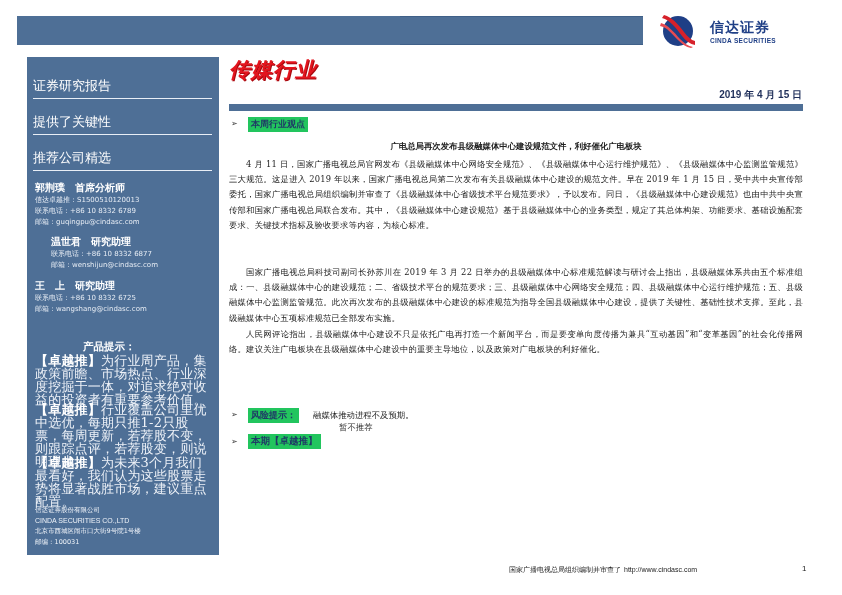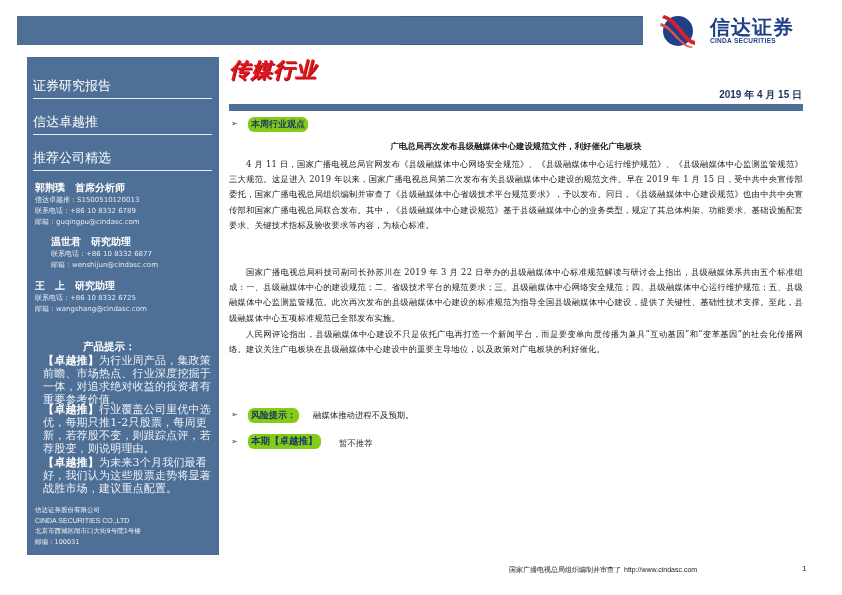--- a/index.html
+++ b/index.html
@@ -10,63 +10,63 @@
   .topbar {
     position:absolute; left:17px; top:16px; width:383px; height:29px;
     background:#4e6f96; border:1px solid #3d5c80; box-sizing:border-box;
   }
   .logo {
     position:absolute; left:660px; top:14px; width:160px; height:34px;
     display:flex; align-items:center;
   }
   .logo-mark { width:36px; height:34px; position:relative; }
   .logo-text { margin-left:14px; display:flex; flex-direction:column; }
-  .logo-cn { font-family:"DejaVu Sans", sans-serif; font-weight:bold; font-size:20px; color:#1f3f86; letter-spacing:1px; line-height:18px; }
+  .logo-cn { font-family:"DejaVu Sans", sans-serif; font-weight:bold; font-size:14px; color:#1f3f86; letter-spacing:1px; line-height:18px; }
   .logo-en { font-family:"Liberation Sans", sans-serif; font-weight:bold; font-size:6.5px; color:#1f3f86; letter-spacing:0.3px; margin-top:1px; }
 
   .sidebar {
     position:absolute; left:27px; top:57px; width:192px; height:498px;
     background:#4e6f96; color:#fff; box-sizing:border-box;
   }
   .nav-item {
     position:absolute; left:6px; width:179px; font-size:13px; color:#fff;
     border-bottom:1px solid #e8eef6; padding-bottom:3px;
   }
   .analyst { position:absolute; left:8px; font-size:7px; line-height:11px; color:#e6ecf4; }
   .analyst .name { font-family:"DejaVu Serif", serif; font-weight:bold; font-size:10px; color:#fff; }
   .analyst .role { margin-left:10px; }
   .tips-title { position:absolute; left:8px; top:283px; font-family:"DejaVu Serif", serif; font-weight:bold; font-size:10.5px; color:#fff;margin-left:48px; }
-  .tip { position:absolute; left:16px; width:176px; font-family:"DejaVu Serif", serif; font-size:11px; line-height:13px; color:#eef2f8; letter-spacing:0.2px; }
+  .tip { position:absolute; left:8px; width:176px; font-family:"DejaVu Serif", serif; font-size:13px; line-height:13px; color:#eef2f8; letter-spacing:0.2px; }
   .tip b { font-weight:bold; color:#fff; }
   .company { position:absolute; left:8px; top:448px; font-size:6.5px; line-height:10.5px; color:#eef2f8; }
 
   .industry-title {
     position:absolute; left:229px; top:56px; font-family:"DejaVu Serif", serif;
     font-style:italic; font-weight:bold; font-size:21px; color:#e4151e;
     letter-spacing:1px; text-shadow:1px 1px 0 #a80a10;
   }
   .date { position:absolute; right:40px; top:88px; font-family:"Liberation Sans", sans-serif; font-weight:bold; font-size:10px; color:#1f2f5a; }
   .main-rule { position:absolute; left:229px; top:104px; width:574px; height:7px; background:#4e6f96; }
 
   .bullet { position:absolute; left:231px; font-size:8px; color:#333; }
   .section-head {
     position:absolute; left:248px; font-family:"DejaVu Serif", serif; font-weight:bold;
-    font-size:9px; color:#1f3a66; background:#84cc16; padding:1px 3px;border-radius:6px;
+    font-size:9px; color:#1f3a66; background:#22c55e; padding:1px 3px;
   }
   .headline {
     position:absolute; left:229px; width:574px; top:141px; text-align:center;
     font-family:Liberation Mono, monospace; font-weight:bold; font-size:8.4px; color:#222;
   }
   .para {
     position:absolute; left:229px; width:574px; font-family:"DejaVu Serif", serif;
     font-size:8.3px; line-height:15.2px; color:#1a1a1a; text-align:justify;
     text-indent:17px; letter-spacing:0.25px;
   }
   .risk-text { position:absolute; left:313px; top:410px; font-family:"DejaVu Serif", serif; font-size:8.4px; color:#222; }
-  .recommend-text { position:absolute; left:339px; top:438px; font-family:"DejaVu Serif", serif; font-size:8.4px; color:#333; }
+  .recommend-text { position:absolute; left:339px; top:422px; font-family:"DejaVu Serif", serif; font-size:8.4px; color:#333; }
 
   .footer-note { position:absolute; left:509px; top:565px; font-family:"DejaVu Serif", serif; font-size:7px; color:#222; }
   .footer-note .url { font-family:"Liberation Sans", sans-serif; margin-left:3px; }
   .page-num { position:absolute; left:802px; top:564px; font-family:"Liberation Sans", sans-serif; font-size:8px; color:#222; }
 </style>
 </head>
 <body>
 
 <div class="topbar" data-name="header-bar" style="width:383px;"></div>
 
@@ -90,21 +90,21 @@
     </svg>
   </div>
   <div class="logo-text">
     <span class="logo-cn" data-name="logo-chinese-text">信达证券</span>
     <span class="logo-en" data-name="logo-english-text">CINDA SECURITIES</span>
   </div>
 </div>
 
 <div class="sidebar" data-name="sidebar">
   <div class="nav-item" style="top:20px;" data-name="sidebar-item-research-report"><span data-name="nav-label">证券研究报告</span></div>
-  <div class="nav-item" style="top:56px;" data-name="sidebar-item-cinda-excellence"><span data-name="nav-label">信达卓越推</span></div>
+  <div class="nav-item" style="top:56px;" data-name="sidebar-item-cinda-excellence"><span data-name="nav-label">提供了关键性</span></div>
   <div class="nav-item" style="top:92px;" data-name="sidebar-item-recommended-companies"><span data-name="nav-label">推荐公司精选</span></div>
 
   <div class="analyst" style="top:125px;" data-name="analyst-card">
     <div><span class="name" data-name="analyst-name">郭荆璞</span><span class="name role" data-name="analyst-role">首席分析师</span></div>
     <div data-name="analyst-license">信达卓越推：S1500510120013</div>
     <div data-name="analyst-phone">联系电话：+86 10 8332 6789</div>
     <div data-name="analyst-email">邮箱：guqingpu@cindasc.com</div>
   </div>
   <div class="analyst" style="top:179px;margin-left:16px;" data-name="analyst-card">
     <div><span class="name" data-name="analyst-name">温世君</span><span class="name role" data-name="analyst-role">研究助理</span></div>

